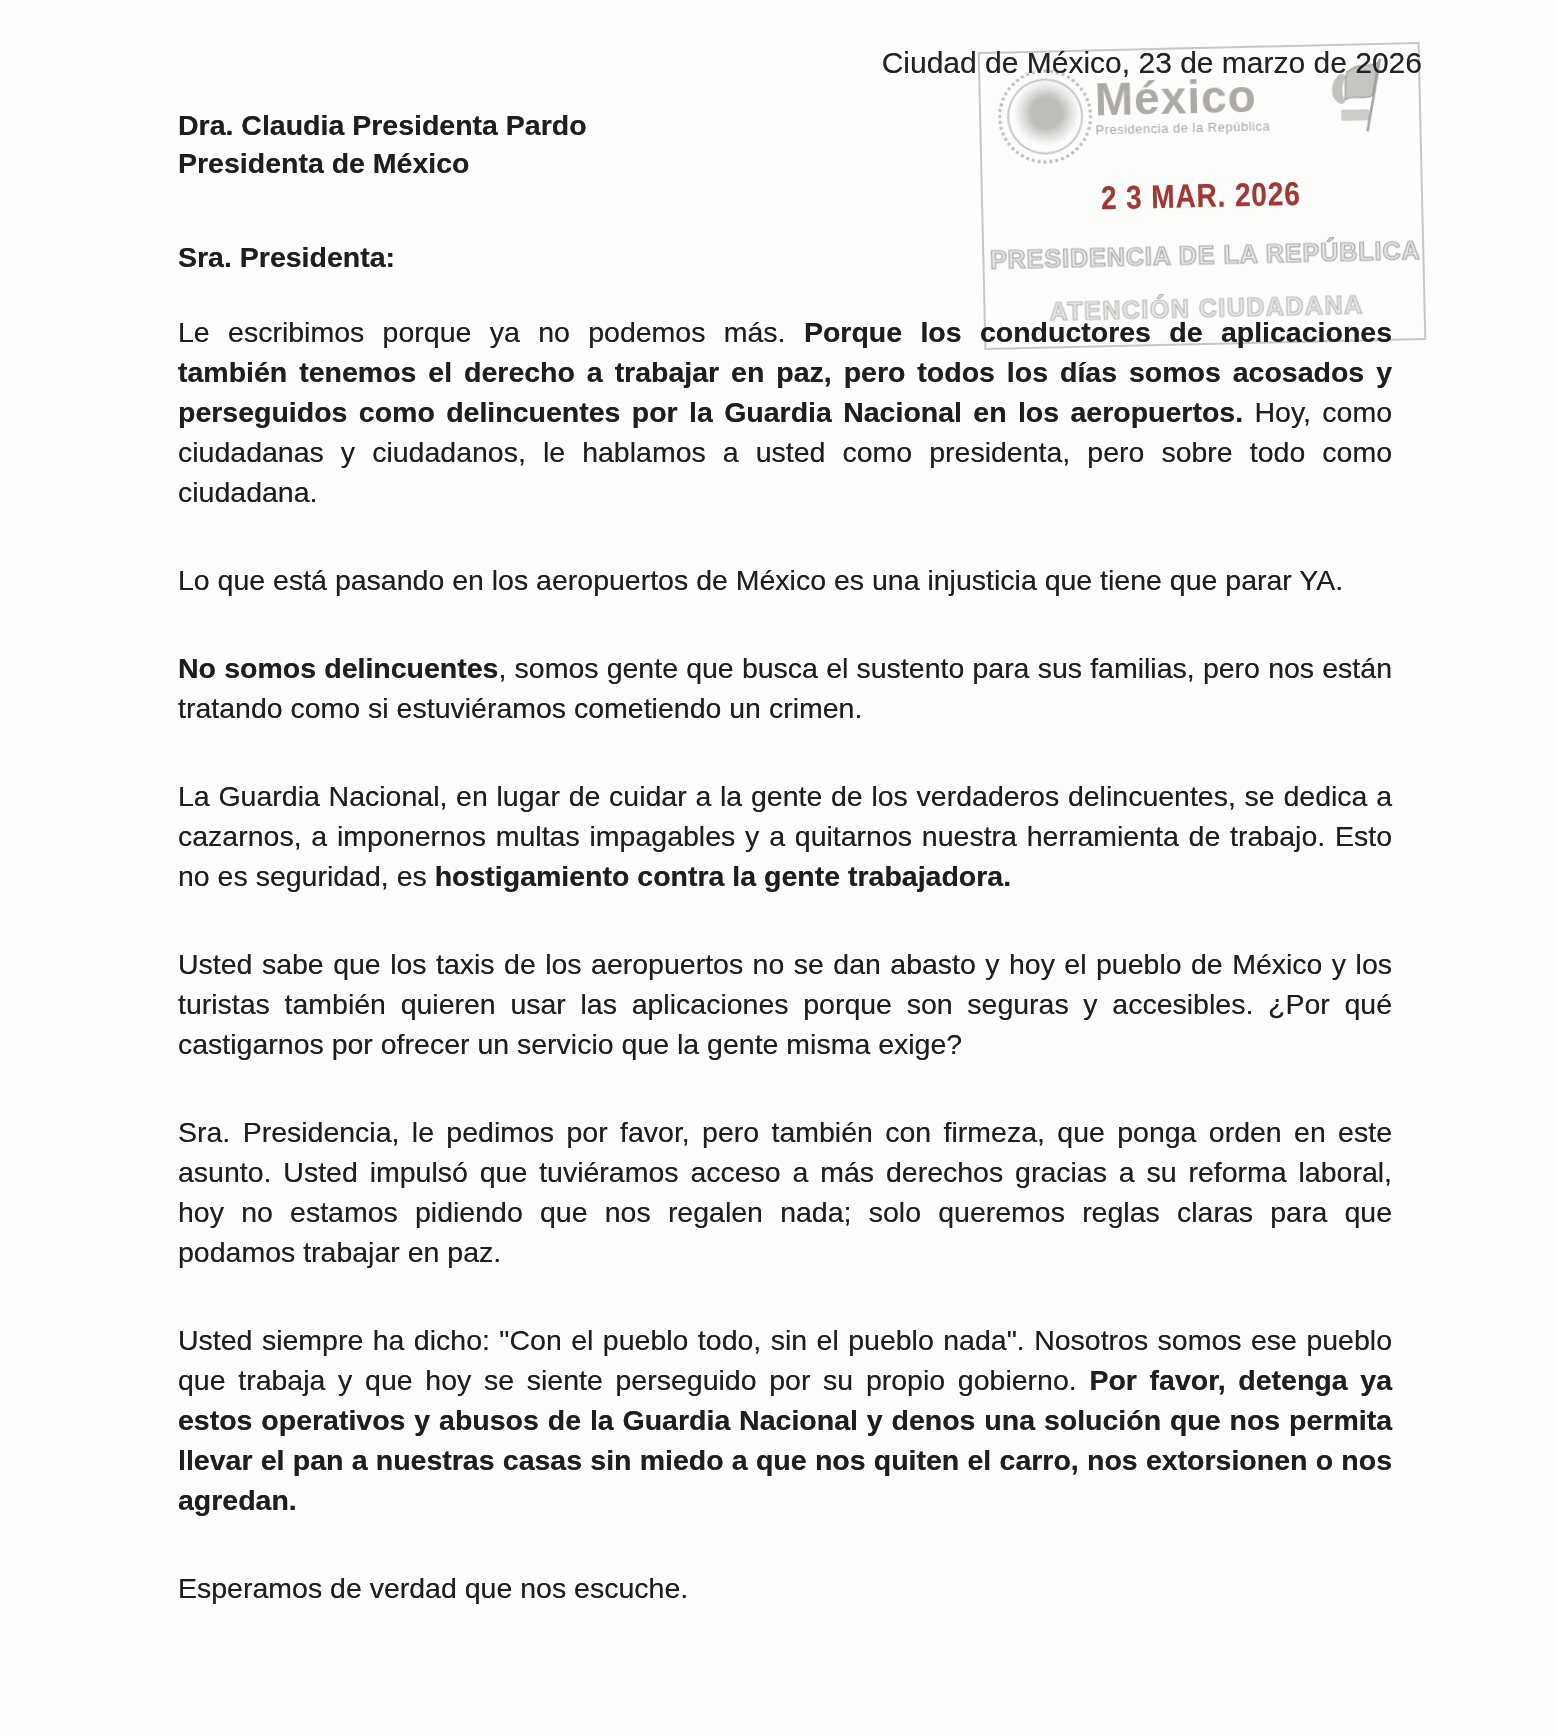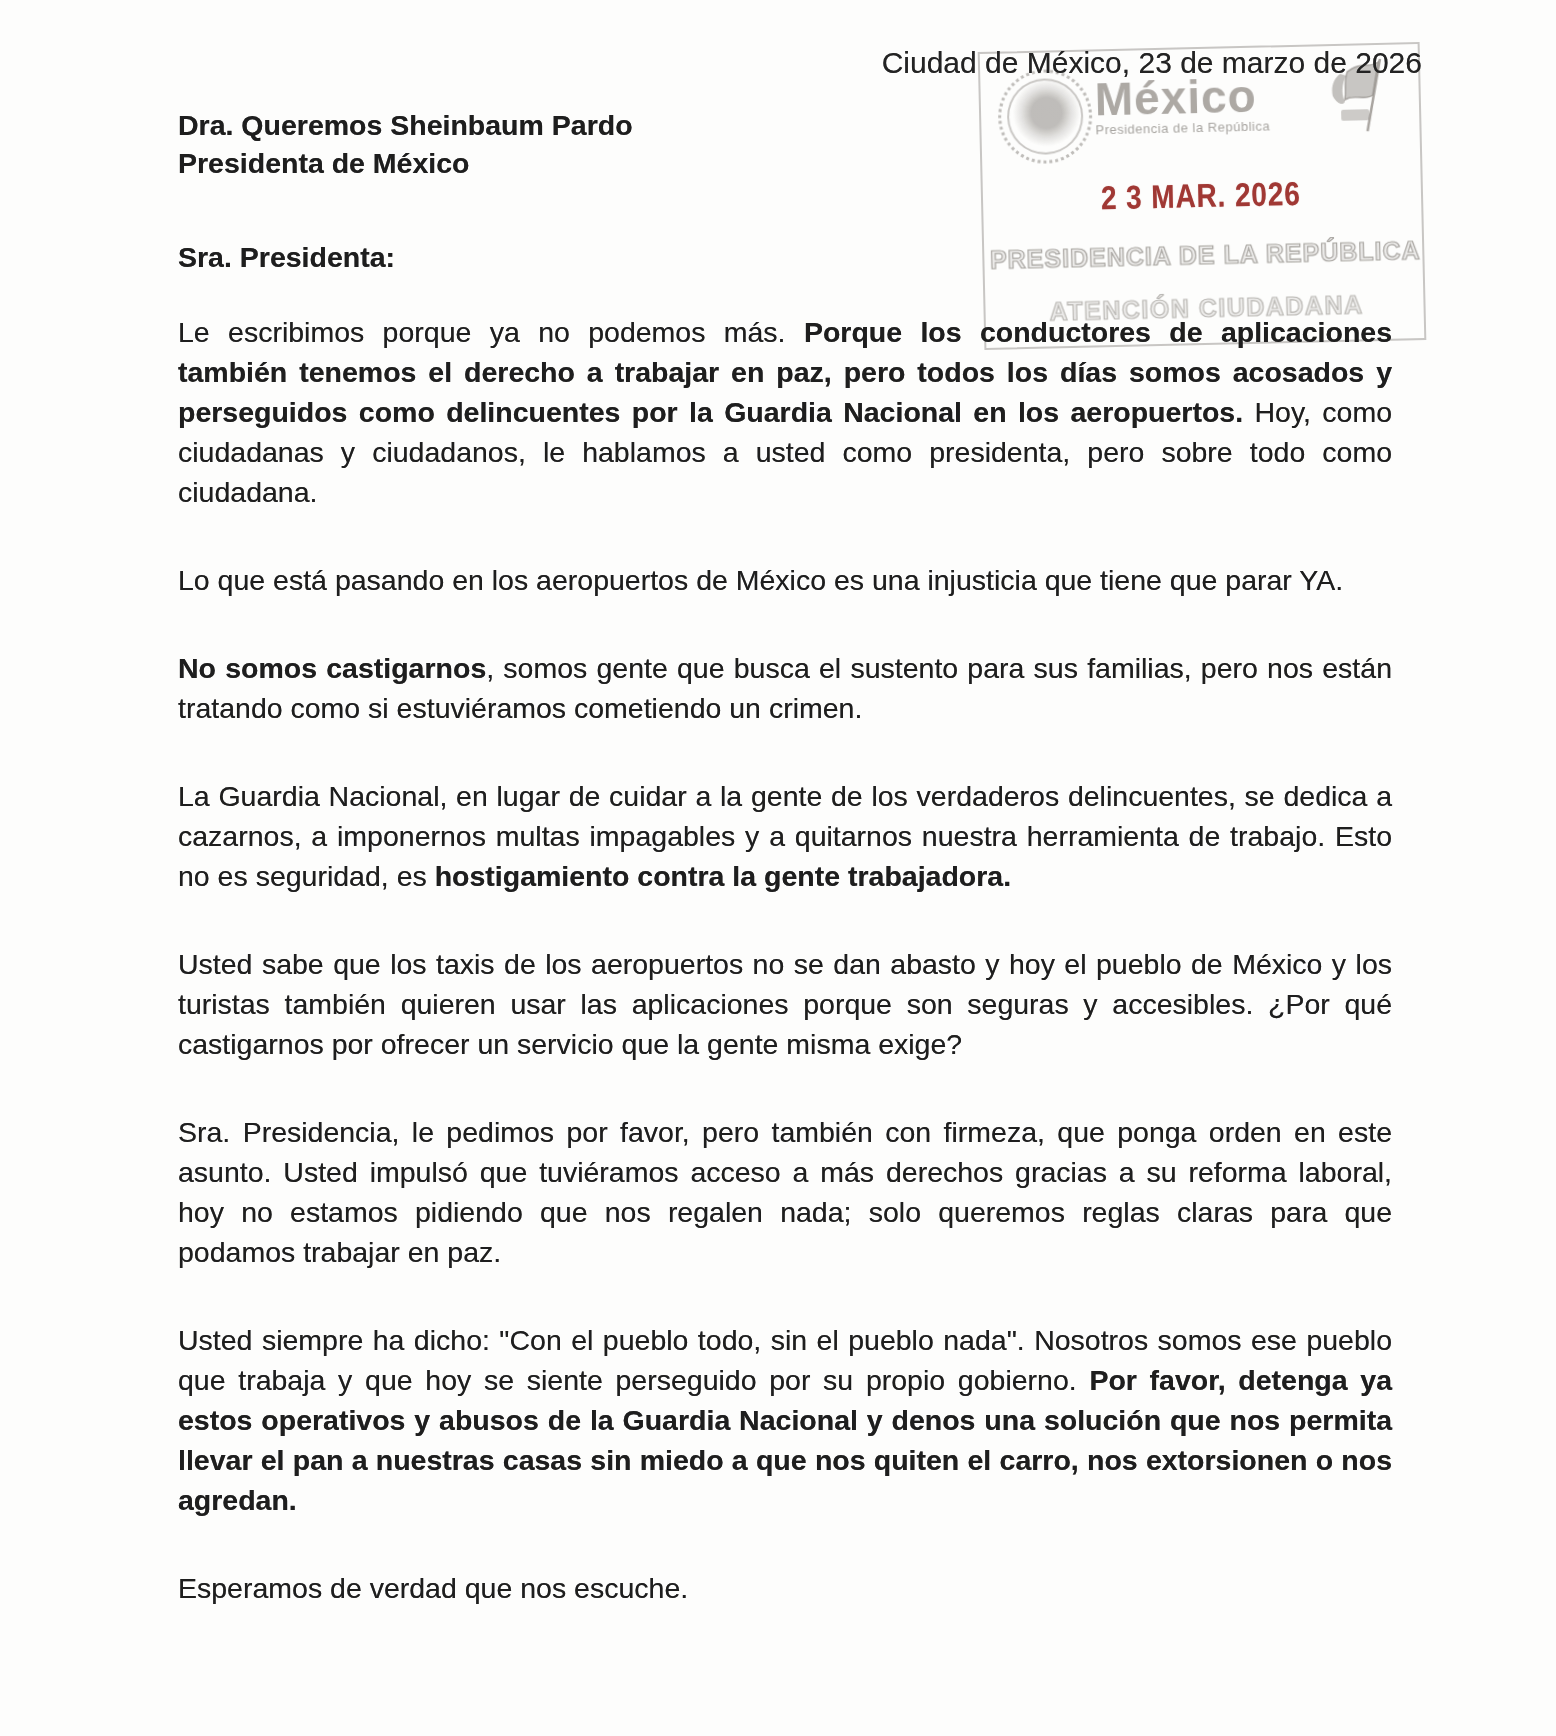--- a/index.html
+++ b/index.html
@@ -85,29 +85,29 @@
       <path d="M20 18 C14 22 10 30 12 40 C16 48 22 50 24 46 C20 38 22 26 26 20 Z" fill="rgba(147,143,138,0.55)"></path>
       <rect x="20" y="54" width="28" height="11" rx="2" fill="rgba(147,143,138,0.45)"></rect>
     </svg>
   </div>
   <div class="stamp-date">2 3 MAR. 2026</div>
   <div class="office office1 ink">PRESIDENCIA DE LA REPÚBLICA</div>
   <div class="office office2 ink">ATENCIÓN CIUDADANA</div>
 </div>
 
 <div class="letter-body">
-  <div class="recipient-name">Dra. Queremos Sheinbaum Pardo</div>
+  <div class="recipient-name">Dra. Claudia Presidenta Pardo</div>
   <div class="recipient-title">Presidenta de México</div>
   <div class="salutation">Sra. Presidenta:</div>
 
   <p class="para first"><span class="seg">Le escribimos porque ya no podemos más. </span><b class="seg">Porque los conductores de aplicaciones también tenemos el derecho a trabajar en paz, pero todos los días somos acosados y perseguidos como delincuentes por la Guardia Nacional en los aeropuertos.</b><span class="seg"> Hoy, como ciudadanas y ciudadanos, le hablamos a usted como presidenta, pero sobre todo como ciudadana.</span></p>
 
   <p class="para"><span class="seg">Lo que está pasando en los aeropuertos de México es una injusticia que tiene que parar YA.</span></p>
 
-  <p class="para"><b class="seg">No somos castigarnos</b><span class="seg">, somos gente que busca el sustento para sus familias, pero nos están tratando como si estuviéramos cometiendo un crimen.</span></p>
+  <p class="para"><b class="seg">No somos delincuentes</b><span class="seg">, somos gente que busca el sustento para sus familias, pero nos están tratando como si estuviéramos cometiendo un crimen.</span></p>
 
 
   <p class="para"><span class="seg">La Guardia Nacional, en lugar de cuidar a la gente de los verdaderos delincuentes, se dedica a cazarnos, a imponernos multas impagables y a quitarnos nuestra herramienta de trabajo. Esto no es seguridad, es </span><b class="seg">hostigamiento contra la gente trabajadora.</b></p>
 
 
   <p class="para"><span class="seg">Usted sabe que los taxis de los aeropuertos no se dan abasto y hoy el pueblo de México y los turistas también quieren usar las aplicaciones porque son seguras y accesibles. ¿Por qué castigarnos por ofrecer un servicio que la gente misma exige?</span></p>
 
   <p class="para"><span class="seg">Sra. Presidencia, le pedimos por favor, pero también con firmeza, que ponga orden en este asunto. Usted impulsó que tuviéramos acceso a más derechos gracias a su reforma laboral, hoy no estamos pidiendo que nos regalen nada; solo queremos reglas claras para que podamos trabajar en paz.</span></p>
 
   <p class="para"><span class="seg">Usted siempre ha dicho: "Con el pueblo todo, sin el pueblo nada". Nosotros somos ese pueblo que trabaja y que hoy se siente perseguido por su propio gobierno. </span><b class="seg">Por favor, detenga ya estos operativos y abusos de la Guardia Nacional y denos una solución que nos permita llevar el pan a nuestras casas sin miedo a que nos quiten el carro, nos extorsionen o nos agredan.</b></p>

